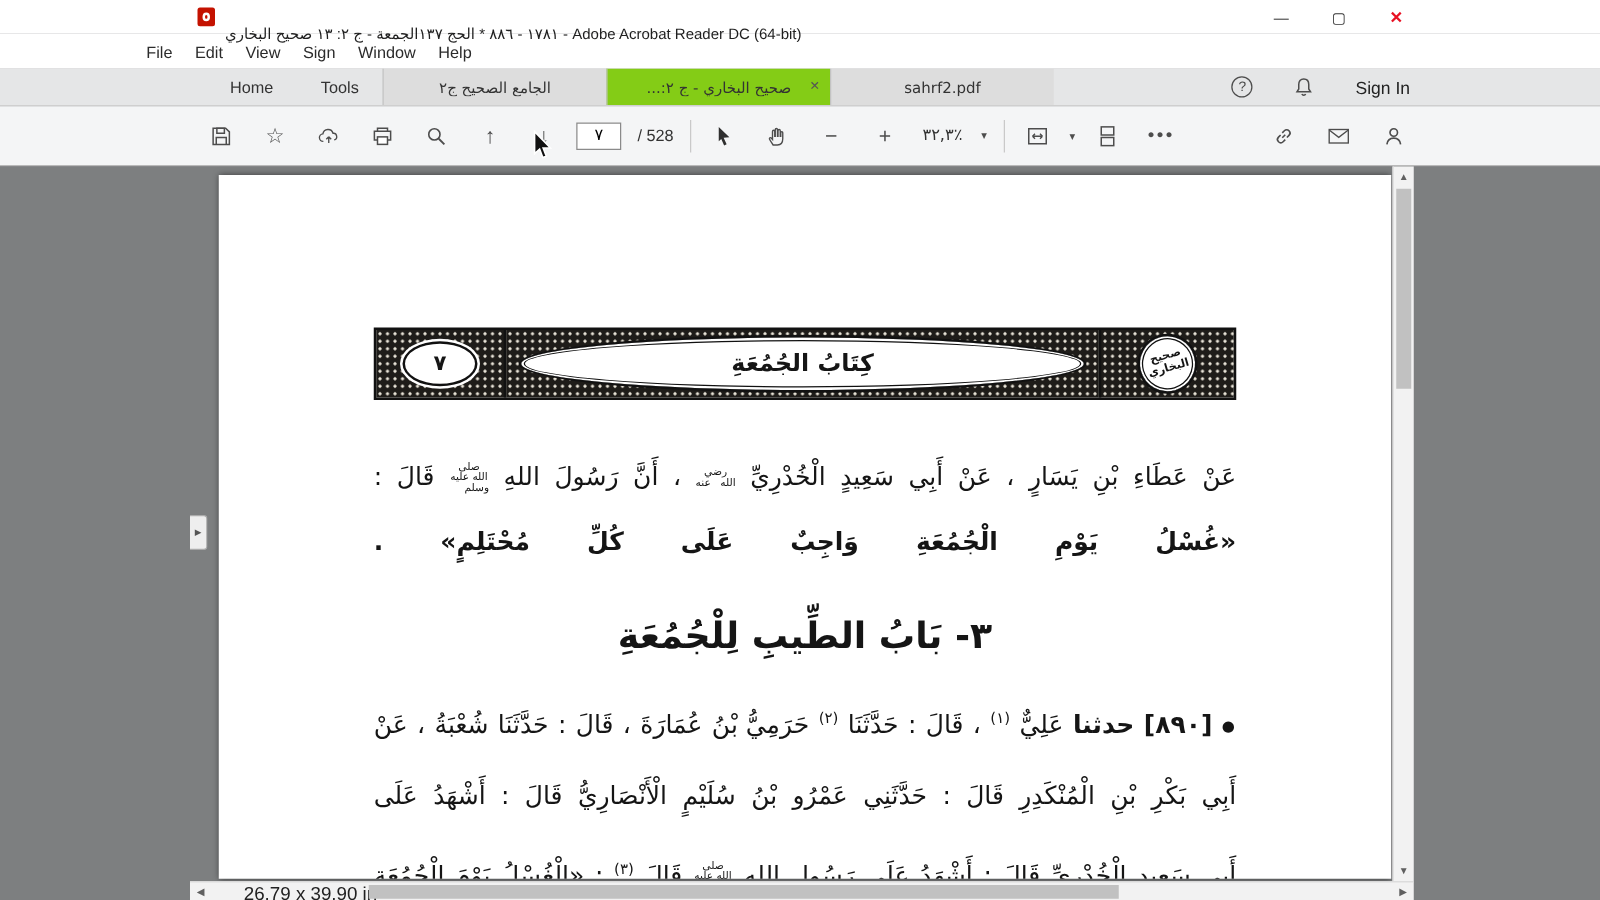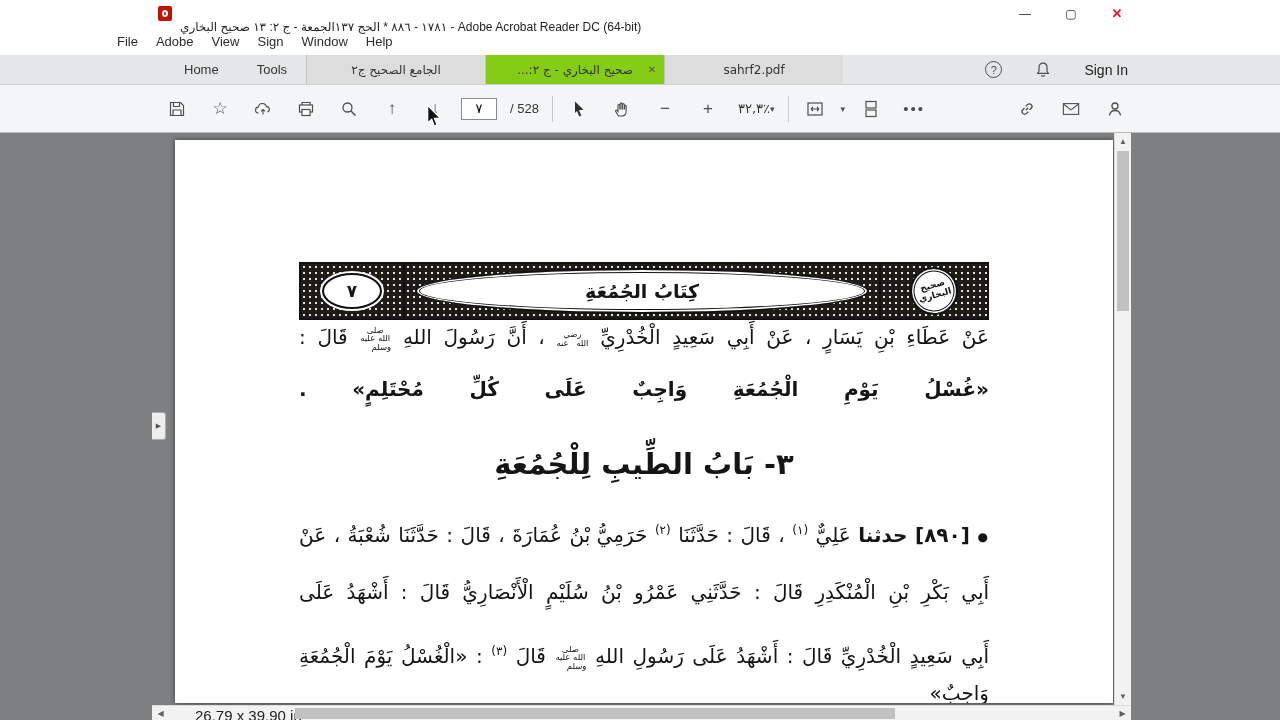--- a/index.html
+++ b/index.html
@@ -41,21 +41,21 @@
   
   .toolbar { height:48px; background:#f4f5f6; border-bottom:1px solid #b9b9b9;
              display:flex; align-items:center; padding-left:160px; gap:9px; }
   .tbtn { width:34px; height:34px; display:flex; align-items:center; justify-content:center;
           color:#4d4d4d; font-size:17px; flex:none; }
   .tbtn svg { width:18px; height:18px; }
   .tsep { width:1px; height:26px; background:#c9c9c9; flex:none; }
   .page-input { width:36px; height:22px; border:1px solid #8a8a8a; background:#fff;
                 text-align:center; font-size:13px; font-family:"DejaVu Sans", sans-serif; }
   .page-total { font-size:13px; color:#333; padding:0 4px; white-space:nowrap; }
-  .zoom-box { display:flex; align-items:center; gap:0; font-size:13px; color:#333;
+  .zoom-box { display:flex; align-items:center; gap:15px; font-size:13px; color:#333;
               font-family:"DejaVu Sans", sans-serif; padding:0 4px; white-space:nowrap; }
   .caret { font-size:9px; color:#4d4d4d; }
   .more-dots { font-size:15px; letter-spacing:2px; color:#4d4d4d; }
   .toolbar-right { margin-left:auto; margin-right:148px; display:flex; gap:10px; }
 
   
   .docarea { position:relative; height:587px; background:#7d7f80; overflow:hidden; }
   .page { position:absolute; left:175px; top:7px; width:938px; height:563px; background:#ffffff;
           box-shadow:0 0 5px rgba(0,0,0,.55); overflow:hidden; }
   .page-inner { width:690px; margin:0 auto; direction:rtl;
@@ -85,21 +85,21 @@
 
   
   .tline { font-size:20px; line-height:34px; text-align:justify; text-align-last:justify; }
   .tline.bold { font-weight:bold; }
   .theading { font-size:29px; font-weight:bold; text-align:center; text-align-last:center; line-height:36px; }
   .honorific { display:inline-block; width:32px; font-size:8.5px; line-height:1;
                text-align:center; vertical-align:middle; font-weight:normal; white-space:normal; }
   .fnsup { font-size:12px; position:relative; top:-8px; }
   .hbullet { font-size:12px; vertical-align:middle; }
   .hnum, .hopener { font-weight:bold; }
-  .mt-line1 { }
+  .mt-line1 { margin-top:44px; }
   .mt-line2 { margin-top:18px; }
   .mt-head  { margin-top:40px; }
   .mt-line3 { margin-top:36px; }
   .mt-line4 { margin-top:20px; }
   .mt-line5 { margin-top:30px; }
 
   
   .nav-toggle { position:absolute; left:152px; top:279px; width:14px; height:28px;
                 background:#eeeeee; border:1px solid #ababab; border-left:none;
                 border-radius:0 3px 3px 0; display:flex; align-items:center; justify-content:center;
@@ -133,21 +133,21 @@
     <div class="win-title">١٧٨١ - ٨٨٦ * الحج ١٣٧الجمعة - ج ٢: ١٣ صحيح البخاري - Adobe Acrobat Reader DC (64-bit)</div>
     <div class="win-controls">
       <div class="win-btn">—</div>
       <div class="win-btn">▢</div>
       <div class="win-btn close">✕</div>
     </div>
   </div>
 
   <div class="menubar">
     <span class="menu-item">File</span>
-    <span class="menu-item">Adobe</span>
+    <span class="menu-item">Edit</span>
     <span class="menu-item">View</span>
     <span class="menu-item">Sign</span>
     <span class="menu-item">Window</span>
     <span class="menu-item">Help</span>
   </div>
 
   <div class="tabbar">
     <div class="tab-plain">Home</div>
     <div class="tab-plain">Tools</div>
     <div class="doc-tab">

